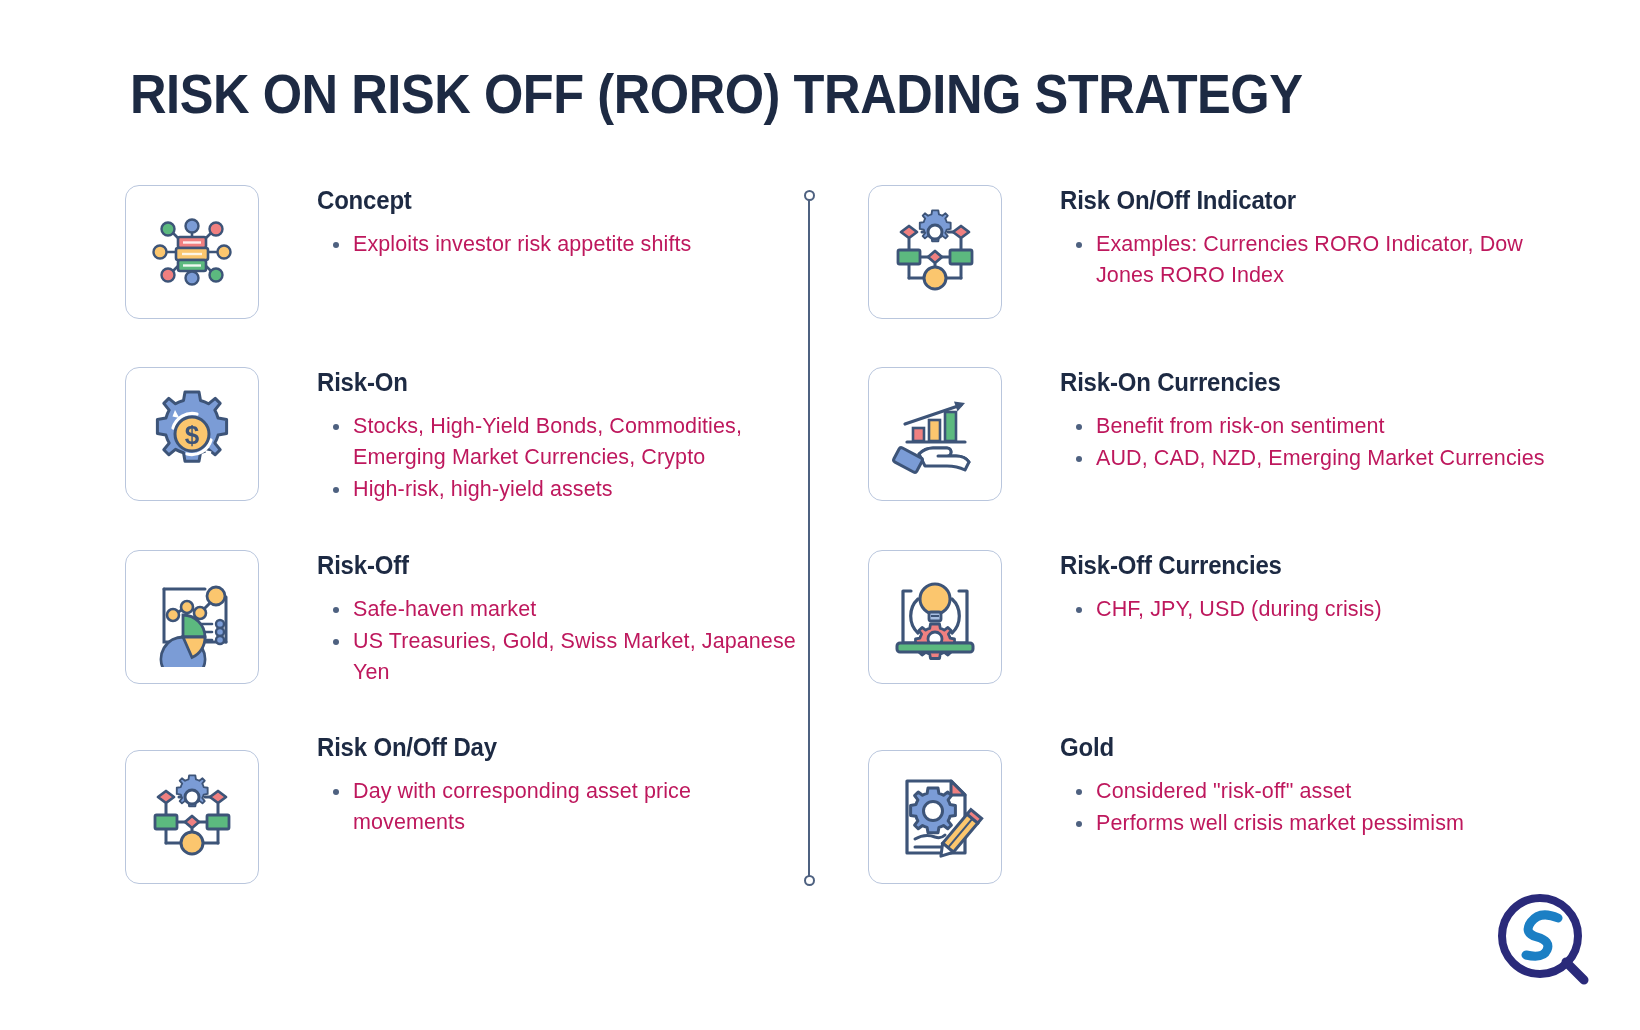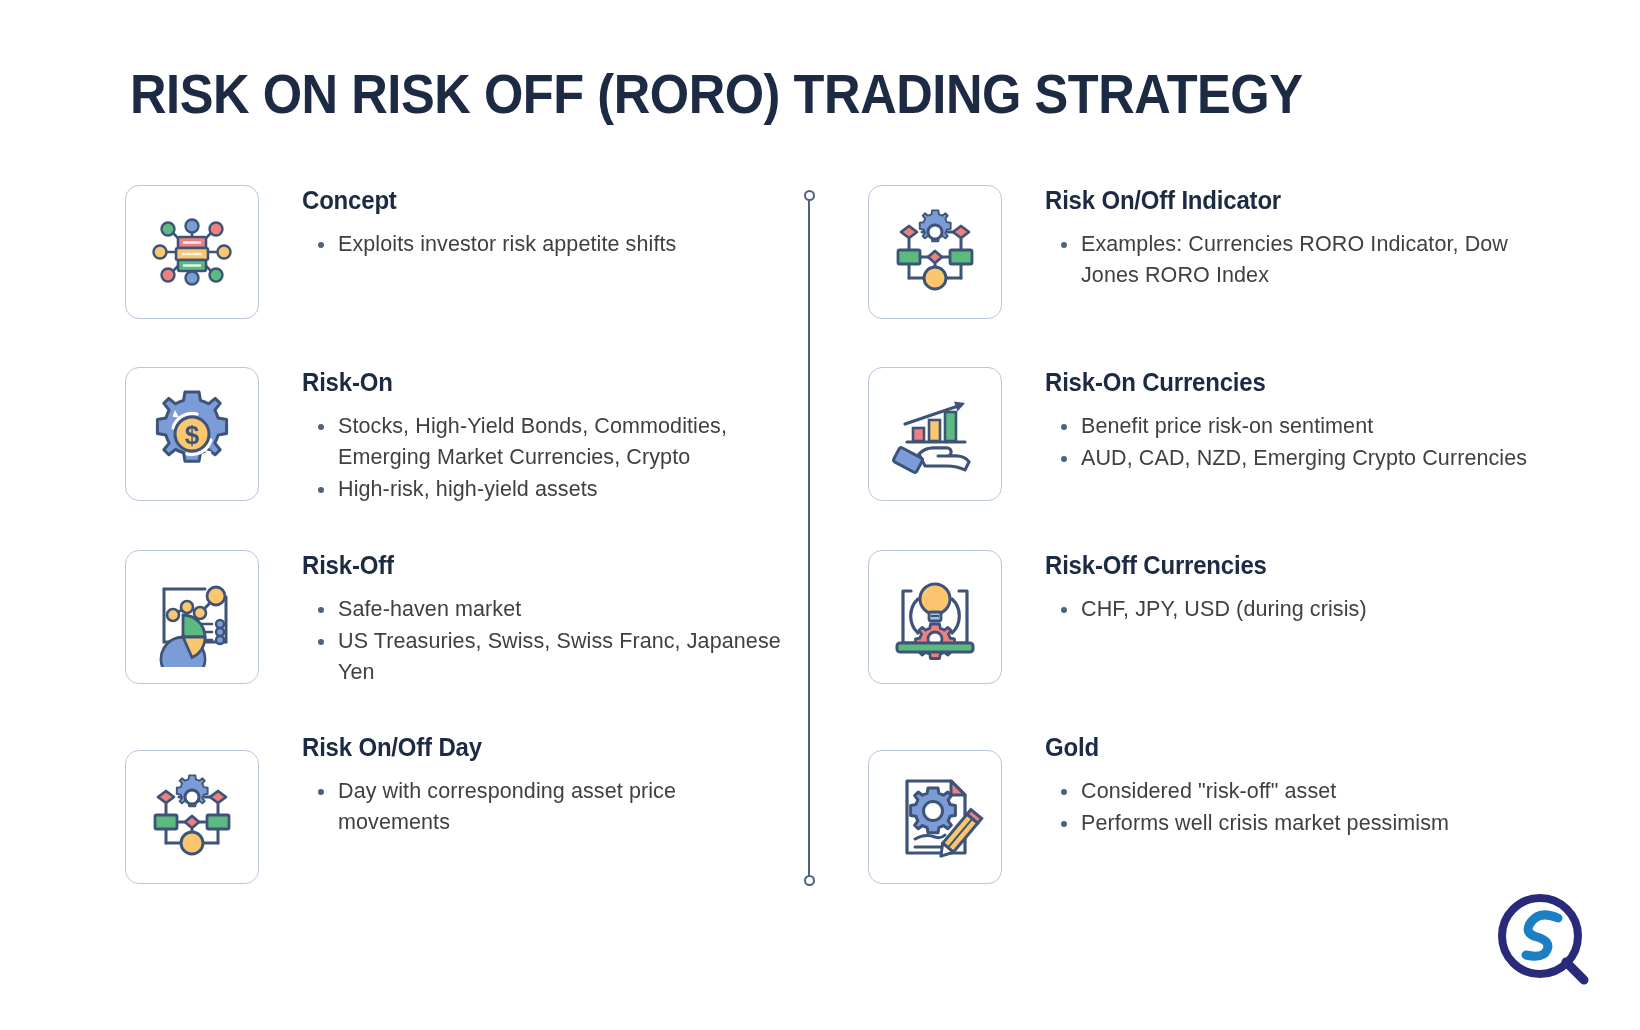--- a/index.html
+++ b/index.html
@@ -58,21 +58,21 @@
     border-radius: 14px;
     background: #ffffff;
     display: flex;
     align-items: center;
     justify-content: center;
   }
   .icon-box svg { display: block; }
 
   .entry-text {
     position: absolute;
-    left: 177px;
+    left: 192px;
     top: 0;
     width: 485px;
   }
 
   .entry-heading {
     font-size: 25px;
     font-weight: 800;
     color: #1d2a43;
     letter-spacing: -0.2px;
     line-height: 1.2;
@@ -84,21 +84,21 @@
 
   ul.bullets {
     list-style: none;
     margin-top: 14px;
   }
   ul.bullets li {
     position: relative;
     padding-left: 36px;
     font-size: 21.5px;
     line-height: 31px;
-    color: #404040;
+    color: #be185d;
     margin-bottom: 1px;
     letter-spacing: 0.1px;
   }
   ul.bullets li::before {
     content: "";
     position: absolute;
     left: 16px;
     top: 13px;
     width: 6px;
     height: 6px;
@@ -233,21 +233,21 @@
           <circle cx="78" cy="73" r="4" fill="#7b9cd6" stroke="#3d5478" stroke-width="2.4"></circle>
           <path d="M41 70 m0 0 a22 22 0 1 0 0.01 0 z" fill="#7b9cd6" stroke="#3d5478" stroke-width="2.8"></path>
           <path d="M41 70 L41 48 A22 22 0 0 1 63 70 Z" fill="#5cb97f" stroke="#3d5478" stroke-width="2.8"></path>
           <path d="M41 70 L63 70 A22 22 0 0 1 50 90.5 Z" fill="#fbc66e" stroke="#3d5478" stroke-width="2.8"></path>
         </svg>
       </div>
       <div class="entry-text">
         <div class="entry-heading">Risk-Off</div>
         <ul class="bullets">
           <li>Safe-haven market</li>
-          <li>US Treasuries, Swiss, Swiss Franc, Japanese Yen</li>
+          <li>US Treasuries, Gold, Swiss Market, Japanese Yen</li>
         </ul>
       </div>
     </div>
 
     <div class="entry" style="top:547px;">
       <div class="icon-box" style="top:18px;">
         <svg width="100" height="100" viewBox="0 0 100 100">
           <g fill="none" stroke="#3d5478" stroke-width="3" stroke-linecap="round" stroke-linejoin="round">
             <line x1="37" y1="30" x2="50" y2="30"></line>
             <line x1="63" y1="30" x2="76" y2="30"></line>
@@ -333,22 +333,22 @@
           <rect x="60" y="28" width="11" height="29" fill="#5cb97f" stroke="#3d5478" stroke-width="2.6"></rect>
           <line x1="22" y1="58" x2="80" y2="58" stroke="#3d5478" stroke-width="3.2" stroke-linecap="round"></line>
           <path d="M34 70 q6 -6 14 -6 h14 a4 4 0 0 1 0 8 h-9 h18 q9 0 13 6" fill="none" stroke="#3d5478" stroke-width="3" stroke-linecap="round" stroke-linejoin="round"></path>
           <path d="M34 70 q6 -6 14 -6 h14 a4 4 0 0 1 0 8 h-9 h18 q9 0 13 6 l-4 8 q-8 -4 -18 -4 h-22 z" fill="#ffffff" stroke="#3d5478" stroke-width="3" stroke-linejoin="round"></path>
           <rect x="10" y="68" width="26" height="16" rx="2.5" fill="#7b9cd6" stroke="#3d5478" stroke-width="3" transform="rotate(28 23 76)"></rect>
         </svg>
       </div>
       <div class="entry-text">
         <div class="entry-heading">Risk-On Currencies</div>
         <ul class="bullets">
-          <li>Benefit price risk-on sentiment</li>
-          <li>AUD, CAD, NZD, Emerging Crypto Currencies</li>
+          <li>Benefit from risk-on sentiment</li>
+          <li>AUD, CAD, NZD, Emerging Market Currencies</li>
         </ul>
       </div>
     </div>
 
     <div class="entry" style="top:365px;">
       <div class="icon-box">
         <svg width="100" height="100" viewBox="0 0 100 100">
           <path d="M26 24 L18 24 L18 76 L82 76 L82 24 L74 24" fill="none" stroke="#3d5478" stroke-width="3.2" stroke-linecap="round" stroke-linejoin="round"></path>
           <path d="M33 32 a20 22 0 0 0 0 34" fill="none" stroke="#3d5478" stroke-width="3.2" stroke-linecap="round"></path>
           <path d="M67 32 a20 22 0 0 1 0 34" fill="none" stroke="#3d5478" stroke-width="3.2" stroke-linecap="round"></path>

